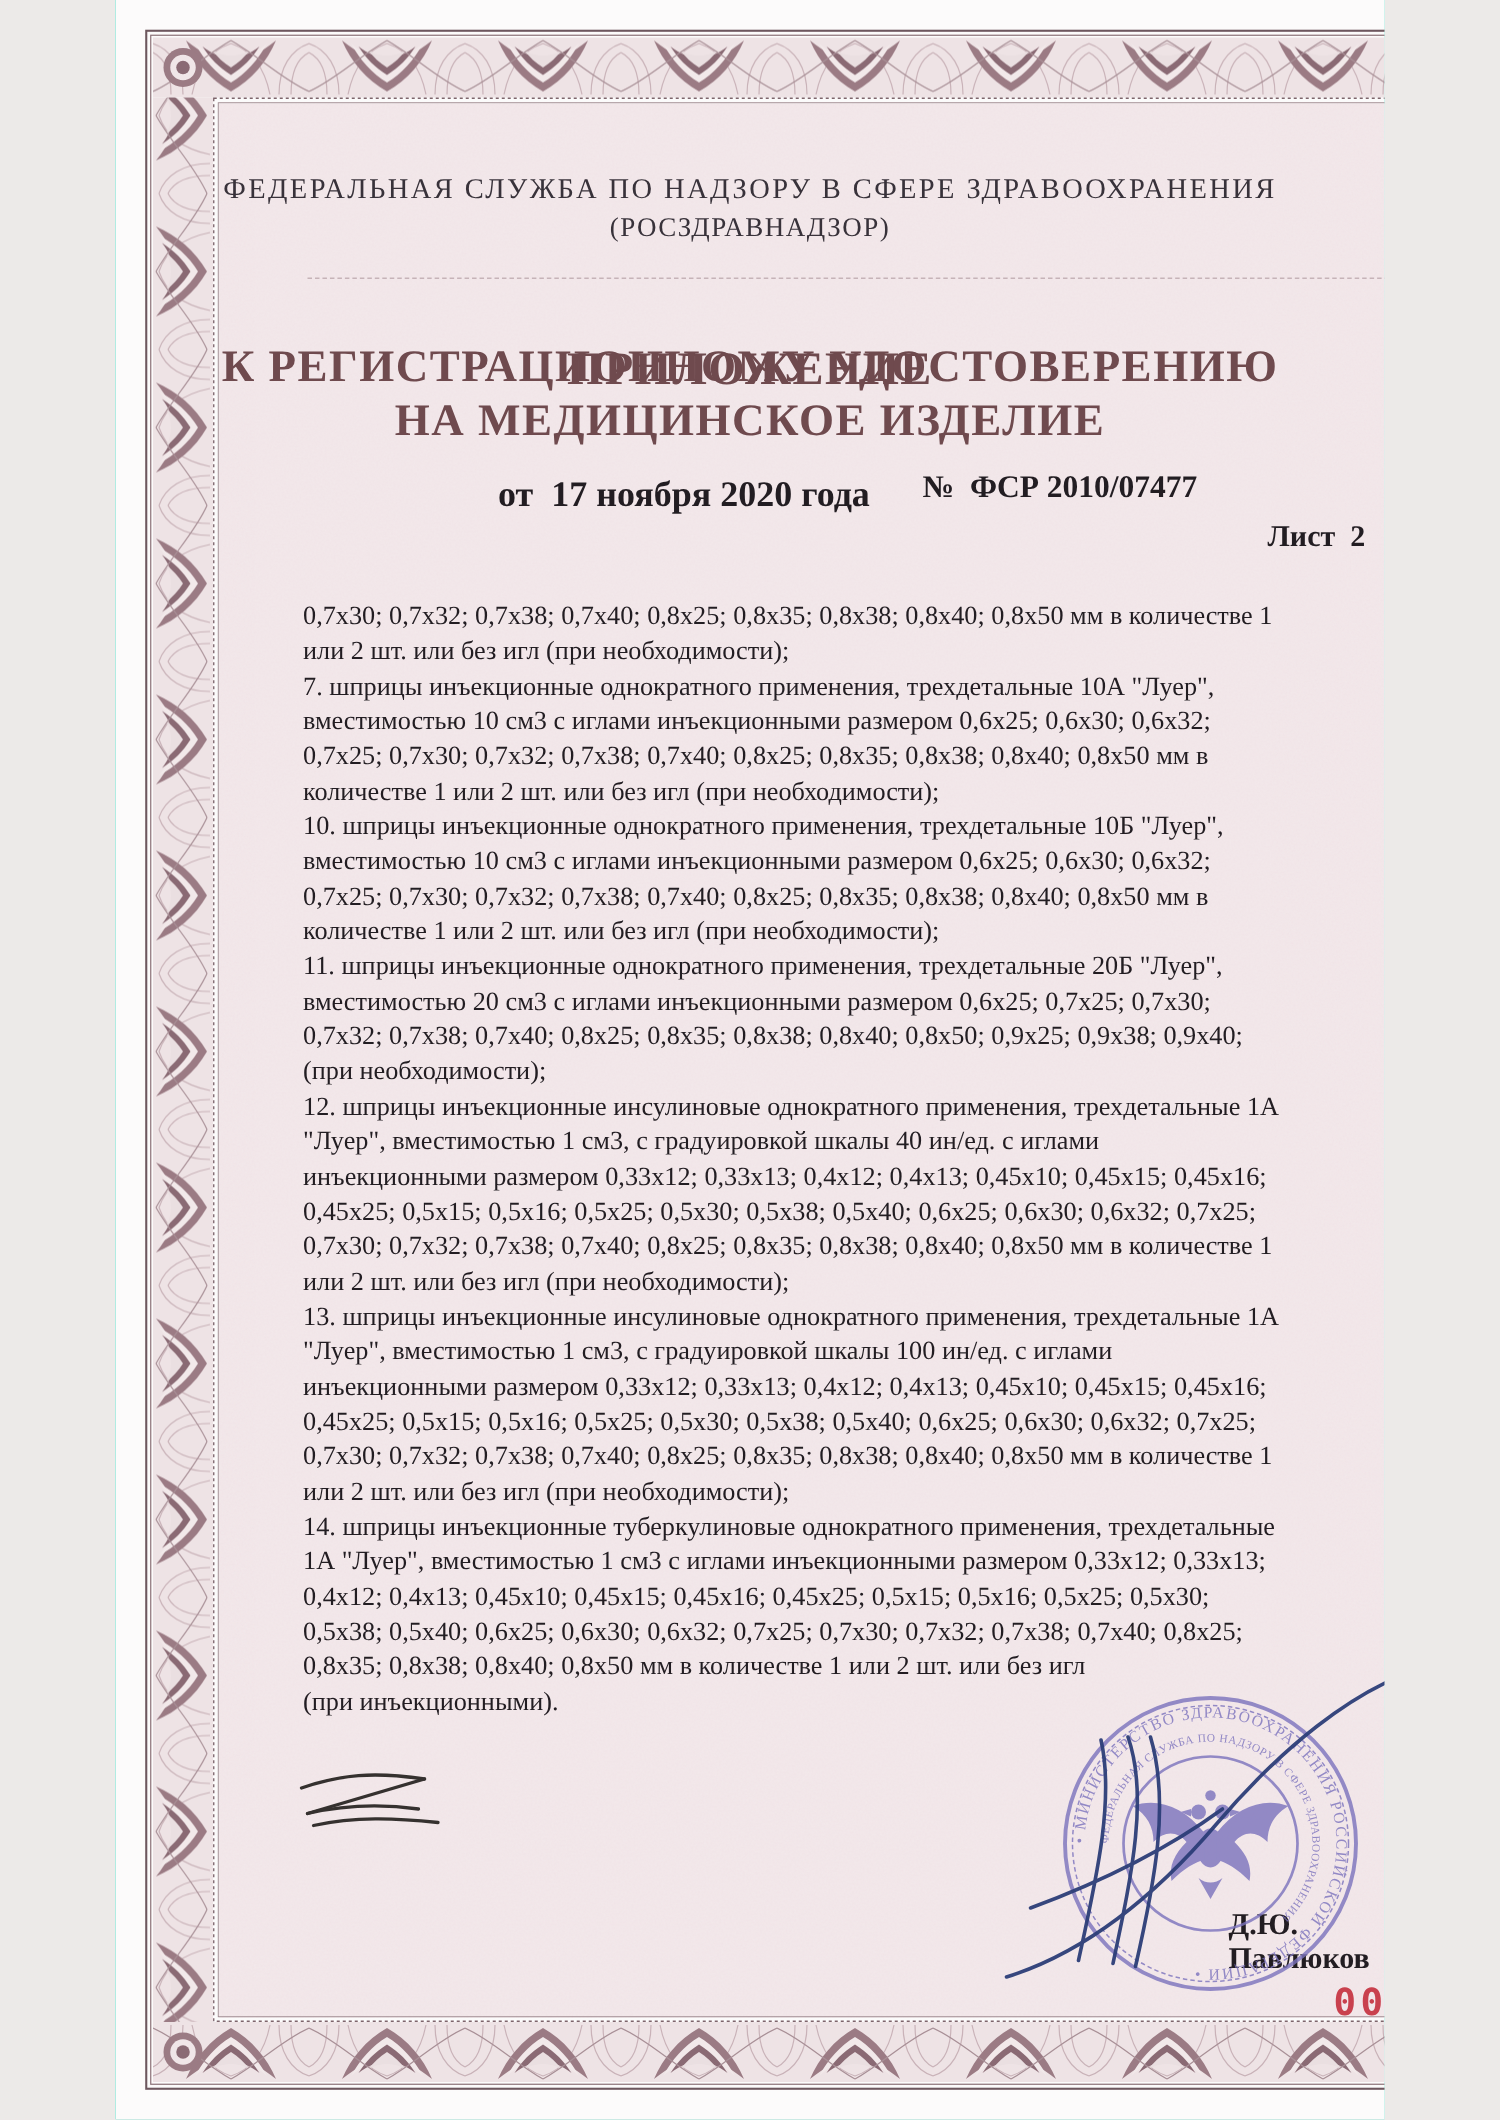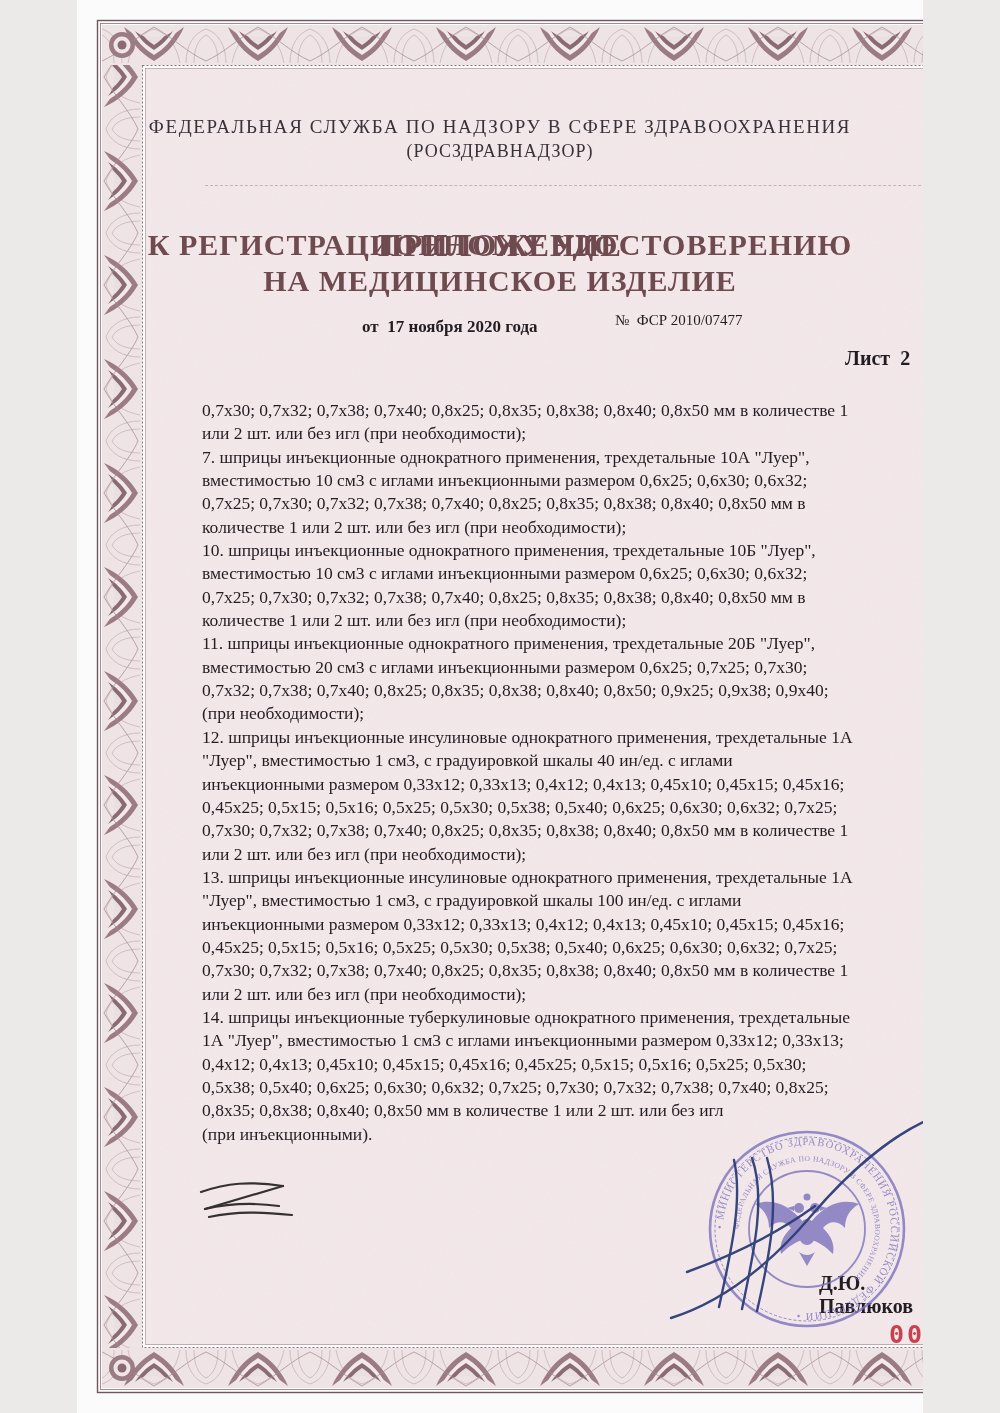--- a/index.html
+++ b/index.html
@@ -11,22 +11,22 @@
   .layer{position:absolute;left:0;top:0;width:1000px;height:1413px;}
   .abs{position:absolute;}
   .center{left:0;width:100%;text-align:center;}
   .org-line{top:116px;font-size:19px;letter-spacing:1.6px;color:var(--header-color,#38323a);}
   .org-line2{top:141px;font-size:18px;letter-spacing:1px;color:var(--header-color,#38323a);text-align:center;}
   .separator{top:185px;left:128px;width:746px;border-top:1px dashed #c6b3b8;height:0;}
   .title-line{font-weight:bold;color:var(--title-color,#6f4a4e);letter-spacing:1px;}
   .title1{top:192px;font-size:31px;margin-top:36px;}
   .title2{top:228px;font-size:30px;}
   .title3{top:264px;font-size:30px;}
-  .date-label{top:317px;left:255px;font-size:17px;font-weight:bold;white-space:pre;margin-left:30px;}
-  .number-label{top:312px;left:538px;font-size:15px;font-weight:normal;white-space:pre;}
+  .date-label{top:317px;left:255px;font-size:24px;font-weight:bold;white-space:pre;}
+  .number-label{top:312px;left:538px;font-size:21px;font-weight:bold;white-space:pre;}
   .sheet-label{top:347px;left:768px;font-size:20px;font-weight:bold;white-space:pre;}
   .bodytext{top:399px;left:125px;width:800px;font-size:17.5px;line-height:23.35px;}
   .bodyline{white-space:pre;}
   .sig-block{top:1250px;left:122px;font-size:19px;font-weight:bold;line-height:27px;}
   .sig-name{top:1272px;left:742px;font-size:20px;font-weight:bold;}
   .serial{
     top:1320px;left:812px;font-family:"DejaVu Sans Mono",monospace;
     font-size:25px;letter-spacing:3px;color:var(--serial-color,#c9414e);font-weight:bold;
   }
   svg{display:block;}

